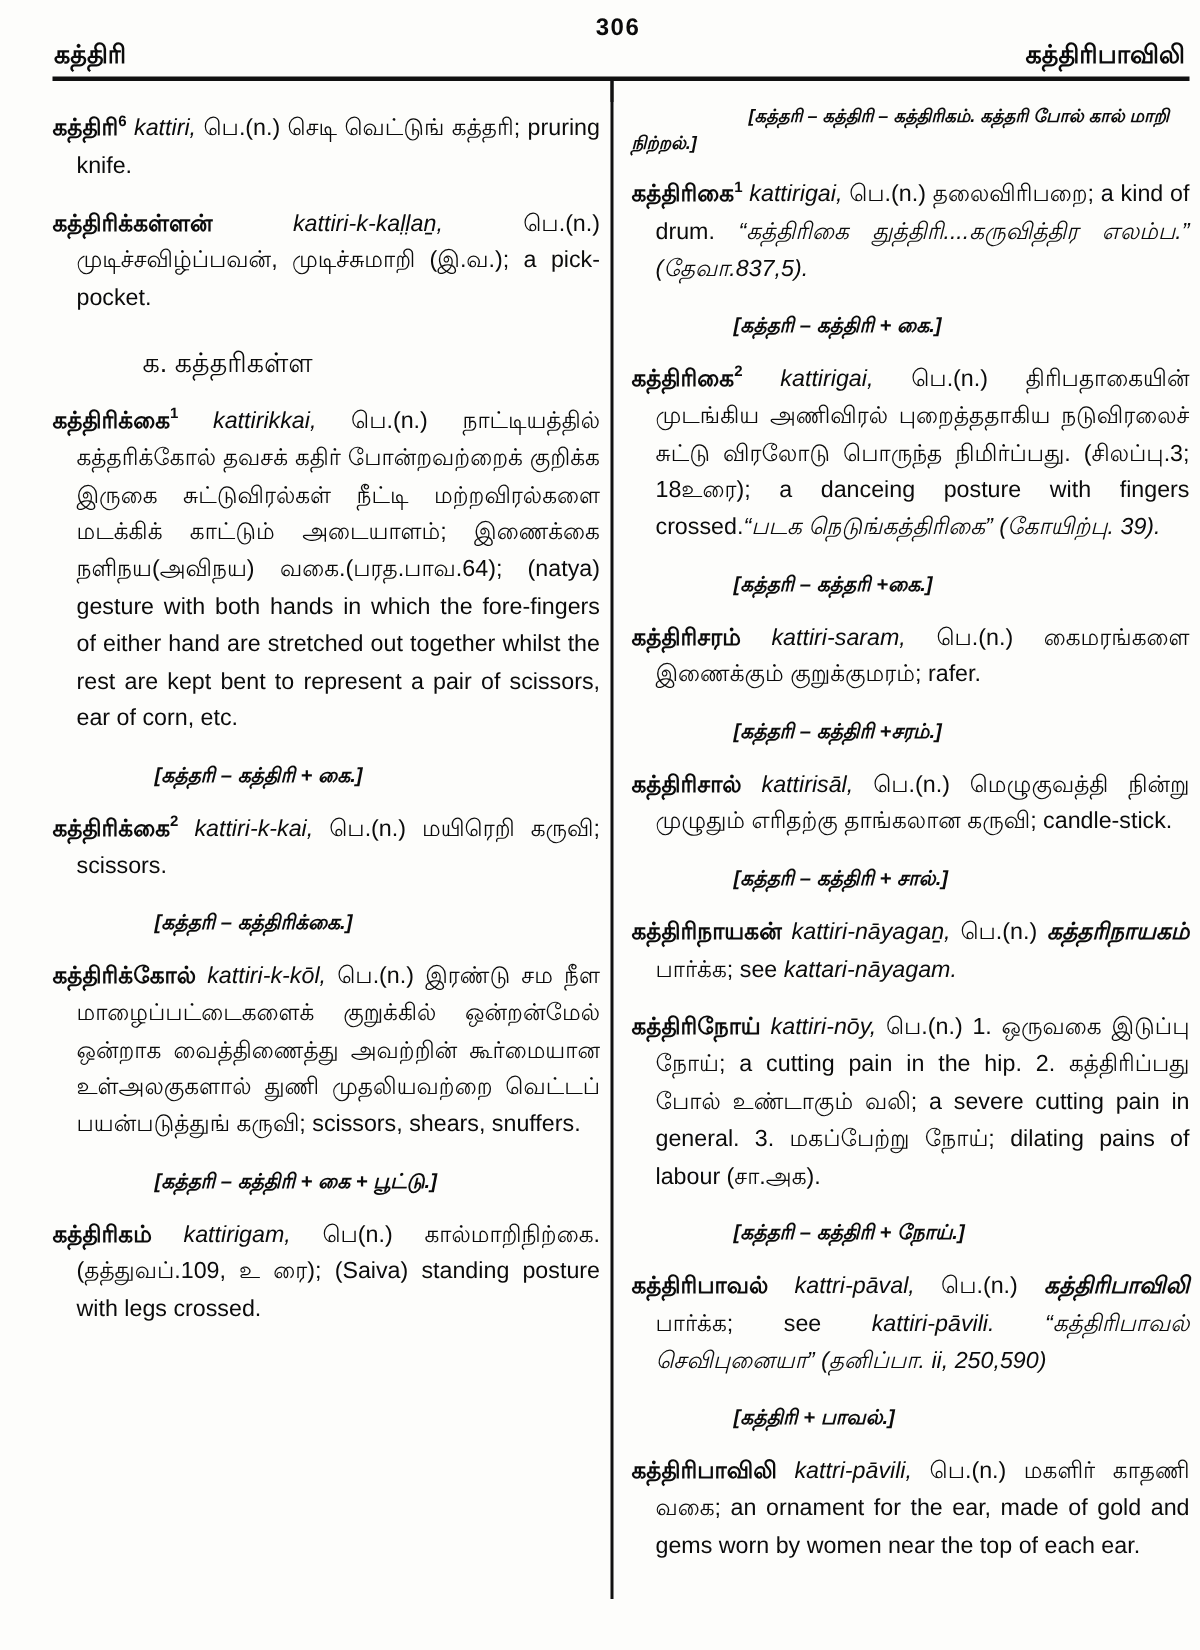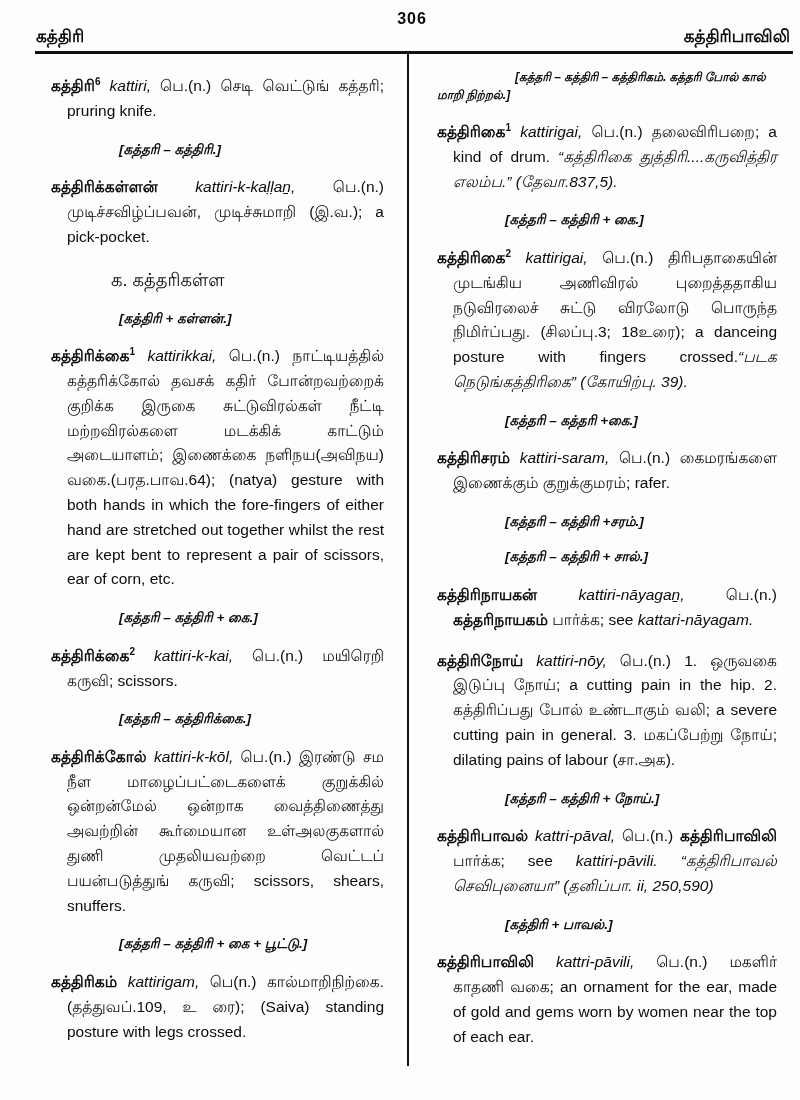--- a/index.html
+++ b/index.html
@@ -20,76 +20,75 @@
   .header-rule{
     position:absolute;top:51px;left:35px;width:758px;height:3px;background:#111;
   }
   .center-tick{position:absolute;top:54px;left:407px;width:2px;height:14px;background:#111;}
   .col-divider{
     position:absolute;top:54px;left:407px;width:2px;height:1012px;background:#111;
   }
   .col{position:absolute;top:60px;}
   .col-left{left:35px;width:365px;}
   .col-right{left:421px;width:372px;}
-  .blk{margin:16px;}
+  .blk{margin:0;}
   .entry{
     font-size:15.5px;line-height:1.6;text-align:justify;
     padding-left:16px;text-indent:-16px;margin-top:14px;
   }
   .etym{
     font-size:13.5px;line-height:1.45;font-style:italic;font-weight:600;
     text-indent:68px;margin-top:15px;text-align:left;
   }
   .etym_cont{
     font-size:12px;line-height:1.5;font-style:italic;font-weight:600;
     text-indent:78px;margin-top:8px;text-align:left;
   }
   .cognate{
     font-size:18px;line-height:1.45;font-weight:400;
     text-indent:60px;margin-top:17px;text-align:left;
   }
   .sg-b{font-weight:bold;font-style:normal;}
   .sg-i{font-style:italic;}
-  .sg-bi{font-weight:bold;}
+  .sg-bi{font-weight:bold;font-style:italic;}
   .sg-q{font-style:italic;}
   .sg-n{}
   sup.sg-sup{font-size:10px;font-weight:bold;line-height:0;}
 </style>
 </head>
 <body>
 
 <div class="page">
   <div class="page-num">306</div>
   <div class="guide guide-left">கத்திரி</div>
   <div class="guide guide-right">கத்திரிபாவிலி</div>
   <div class="header-rule"></div>
   <div class="center-tick"></div>
   <div class="col-divider"></div>
   <div class="col col-left" id="col-left">
       <p class="blk entry"><span class="sg-b">கத்திரி</span><sup class="sg-sup">6</sup><span class="sg-i"> kattiri,</span><span class="sg-n"> பெ.(n.) செடி வெட்டுங் கத்தரி; pruring knife.</span></p>
-      <p class="blk etym"><span class="sg-n">[கத்தரி – கத்திரி.]</span></p>
       <p class="blk entry"><span class="sg-b">கத்திரிக்கள்ளன்</span><span class="sg-i"> kattiri-k-kaḷḷaṉ,</span><span class="sg-n"> பெ.(n.) முடிச்சவிழ்ப்பவன், முடிச்சுமாறி (இ.வ.); a pick-pocket.</span></p>
       <p class="blk cognate"><span class="sg-n">க. கத்தரிகள்ள</span></p>
-      <p class="blk etym"><span class="sg-n">[கத்திரி + கள்ளன்.]</span></p>
       <p class="blk entry"><span class="sg-b">கத்திரிக்கை</span><sup class="sg-sup">1</sup><span class="sg-i"> kattirikkai,</span><span class="sg-n"> பெ.(n.) நாட்டியத்தில் கத்தரிக்கோல் தவசக் கதிர் போன்றவற்றைக் குறிக்க இருகை சுட்டுவிரல்கள் நீட்டி மற்றவிரல்களை மடக்கிக் காட்டும் அடையாளம்; இணைக்கை நளிநய(அவிநய) வகை.(பரத.பாவ.64); (natya) gesture with both hands in which the fore-fingers of either hand are stretched out together whilst the rest are kept bent to represent a pair of scissors, ear of corn, etc.</span></p>
       <p class="blk etym"><span class="sg-n">[கத்தரி – கத்திரி + கை.]</span></p>
       <p class="blk entry"><span class="sg-b">கத்திரிக்கை</span><sup class="sg-sup">2</sup><span class="sg-i"> kattiri-k-kai,</span><span class="sg-n"> பெ.(n.) மயிரெறி கருவி; scissors.</span></p>
       <p class="blk etym"><span class="sg-n">[கத்தரி – கத்திரிக்கை.]</span></p>
       <p class="blk entry"><span class="sg-b">கத்திரிக்கோல்</span><span class="sg-i"> kattiri-k-kōl,</span><span class="sg-n"> பெ.(n.) இரண்டு சம நீள மாழைப்பட்டைகளைக் குறுக்கில் ஒன்றன்மேல் ஒன்றாக வைத்திணைத்து அவற்றின் கூர்மையான உள்அலகுகளால் துணி முதலியவற்றை வெட்டப் பயன்படுத்துங் கருவி; scissors, shears, snuffers.</span></p>
       <p class="blk etym"><span class="sg-n">[கத்தரி – கத்திரி + கை + பூட்டு.]</span></p>
       <p class="blk entry"><span class="sg-b">கத்திரிகம்</span><span class="sg-i"> kattirigam,</span><span class="sg-n"> பெ(n.) கால்மாறிநிற்கை. (தத்துவப்.109, உ ரை); (Saiva) standing posture with legs crossed.</span></p>
     </div>
   <div class="col col-right" id="col-right">
       <p class="blk etym_cont"><span class="sg-n">[கத்தரி – கத்திரி – கத்திரிகம். கத்தரி போல் கால் மாறி நிற்றல்.]</span></p>
       <p class="blk entry"><span class="sg-b">கத்திரிகை</span><sup class="sg-sup">1</sup><span class="sg-i"> kattirigai,</span><span class="sg-n"> பெ.(n.) தலைவிரிபறை; a kind of drum. </span><span class="sg-q">“கத்திரிகை துத்திரி....கருவித்திர எலம்ப.” (தேவா.837,5).</span></p>
       <p class="blk etym"><span class="sg-n">[கத்தரி – கத்திரி + கை.]</span></p>
       <p class="blk entry"><span class="sg-b">கத்திரிகை</span><sup class="sg-sup">2</sup><span class="sg-i"> kattirigai,</span><span class="sg-n"> பெ.(n.) திரிபதாகையின் முடங்கிய அணிவிரல் புறைத்ததாகிய நடுவிரலைச் சுட்டு விரலோடு பொருந்த நிமிர்ப்பது. (சிலப்பு.3; 18உரை); a danceing posture with fingers crossed.</span><span class="sg-q">“படக நெடுங்கத்திரிகை” (கோயிற்பு. 39).</span></p>
       <p class="blk etym"><span class="sg-n">[கத்தரி – கத்தரி +கை.]</span></p>
       <p class="blk entry"><span class="sg-b">கத்திரிசரம்</span><span class="sg-i"> kattiri-saram,</span><span class="sg-n"> பெ.(n.) கைமரங்களை இணைக்கும் குறுக்குமரம்; rafer.</span></p>
       <p class="blk etym"><span class="sg-n">[கத்தரி – கத்திரி +சரம்.]</span></p>
+      <p class="blk entry"><span class="sg-b">கத்திரிசால்</span><span class="sg-i"> kattirisāl,</span><span class="sg-n"> பெ.(n.) மெழுகுவத்தி நின்று முழுதும் எரிதற்கு தாங்கலான கருவி; candle-stick.</span></p>
       <p class="blk etym"><span class="sg-n">[கத்தரி – கத்திரி + சால்.]</span></p>
       <p class="blk entry"><span class="sg-b">கத்திரிநாயகன்</span><span class="sg-i"> kattiri-nāyagaṉ,</span><span class="sg-n"> பெ.(n.) </span><span class="sg-bi">கத்தரிநாயகம்</span><span class="sg-n"> பார்க்க; see </span><span class="sg-i">kattari-nāyagam.</span></p>
       <p class="blk entry"><span class="sg-b">கத்திரிநோய்</span><span class="sg-i"> kattiri-nōy,</span><span class="sg-n"> பெ.(n.) 1. ஒருவகை இடுப்பு நோய்; a cutting pain in the hip. 2. கத்திரிப்பது போல் உண்டாகும் வலி; a severe cutting pain in general. 3. மகப்பேற்று நோய்; dilating pains of labour (சா.அக).</span></p>
       <p class="blk etym"><span class="sg-n">[கத்தரி – கத்திரி + நோய்.]</span></p>
       <p class="blk entry"><span class="sg-b">கத்திரிபாவல்</span><span class="sg-i"> kattri-pāval,</span><span class="sg-n"> பெ.(n.) </span><span class="sg-bi">கத்திரிபாவிலி</span><span class="sg-n"> பார்க்க; see </span><span class="sg-i">kattiri-pāvili. “கத்திரிபாவல் செவிபுனையா” (தனிப்பா. ii, 250,590)</span></p>
       <p class="blk etym"><span class="sg-n">[கத்திரி + பாவல்.]</span></p>
       <p class="blk entry"><span class="sg-b">கத்திரிபாவிலி</span><span class="sg-i"> kattri-pāvili,</span><span class="sg-n"> பெ.(n.) மகளிர் காதணி வகை; an ornament for the ear, made of gold and gems worn by women near the top of each ear.</span></p>
       <p class="blk cognate"></p>
     </div>
 </div>

